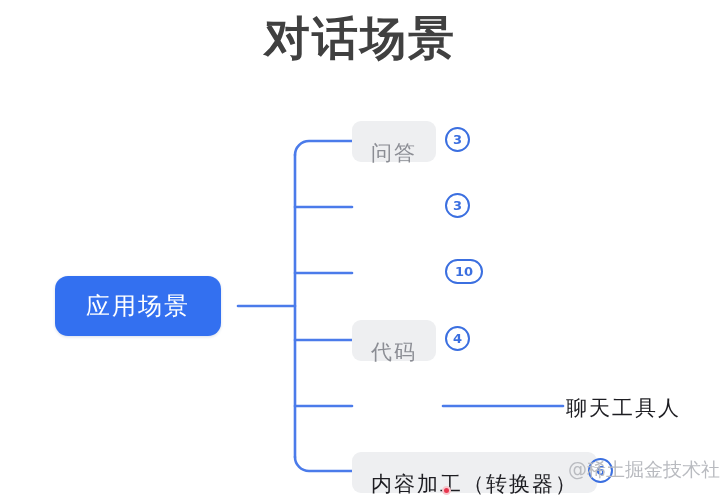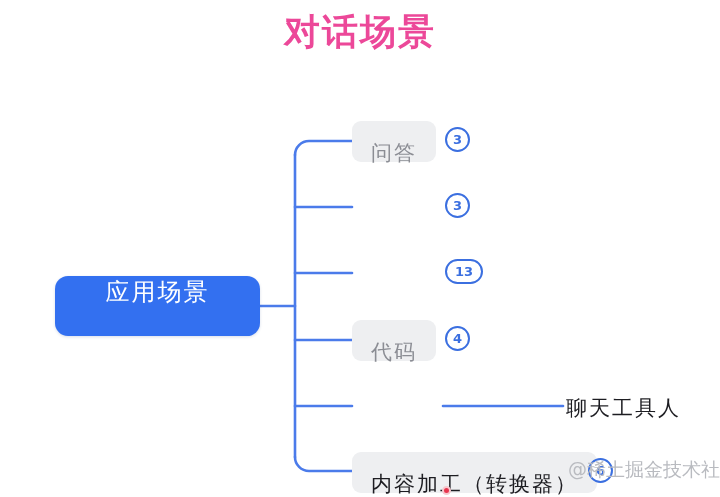--- a/index.html
+++ b/index.html
@@ -17,44 +17,45 @@
     background: #ffffff;
     overflow: hidden;
   }
   
   .title {
     position: absolute;
     left: 0;
     top: 8px;
     width: 720px;
     text-align: center;
-    font-size: 36px;
+    font-size: 46px;
     font-weight: bold;
     letter-spacing: 2px;
-    color: #ec4899;
+    color: #404040;
     font-family: "DejaVu Sans", "Liberation Sans", sans-serif;
   }
   
   #wires {
     position: absolute;
     left: 0;
     top: 0;
     width: 720px;
     height: 497px;
   }
   
   .root-node {
     position: absolute;
     left: 55px;
     top: 276px;
-    width: 205px;
+    width: 166px;
     height: 60px;
     background: #3370f0;
     border-radius: 13px;
     display: flex;
+    align-items: center;
     justify-content: center;
     box-shadow: 0 1px 3px rgba(40,70,140,0.18);
   }
   .root-node .label {
     color: #ffffff;
     font-size: 24px;
     letter-spacing: 2px;
     font-family: "DejaVu Sans", "Liberation Sans", sans-serif;
   }
   
@@ -162,21 +163,21 @@
   </div>
   <div class="badge" style="left:445px; top:127px;">
     <span>3</span>
   </div>
 
   <div class="badge" style="left:445px; top:193px;">
     <span>3</span>
   </div>
 
   <div class="badge wide" style="left:445px; top:259px;">
-    <span>13</span>
+    <span>10</span>
   </div>
 
   <div class="branch" style="left:352px; top:320px;">
     <span class="label">代码</span>
   </div>
   <div class="badge" style="left:445px; top:326px;">
     <span>4</span>
   </div>
 
 

